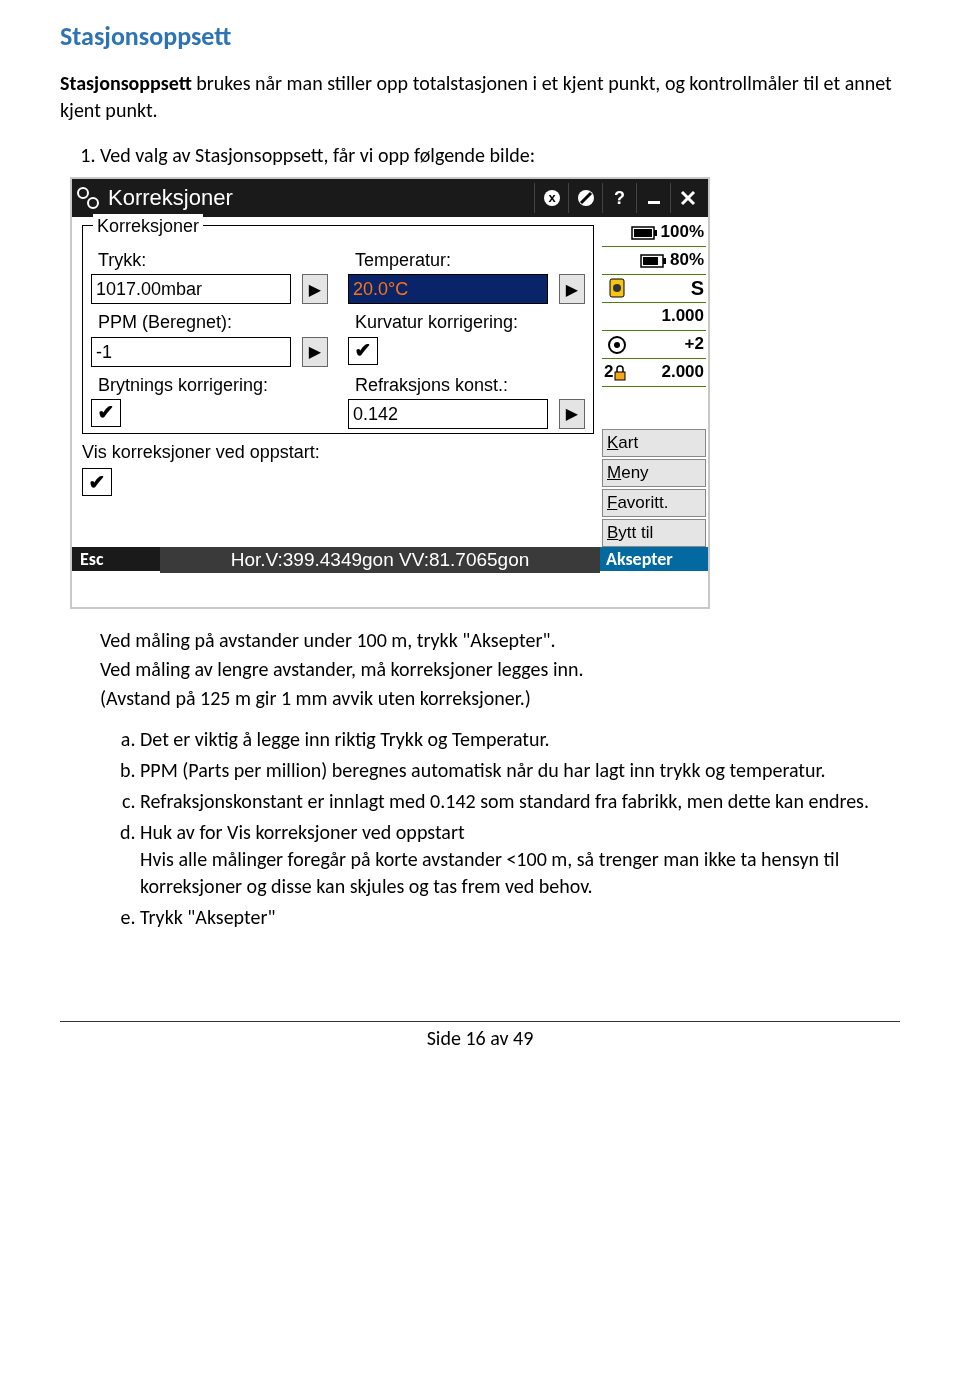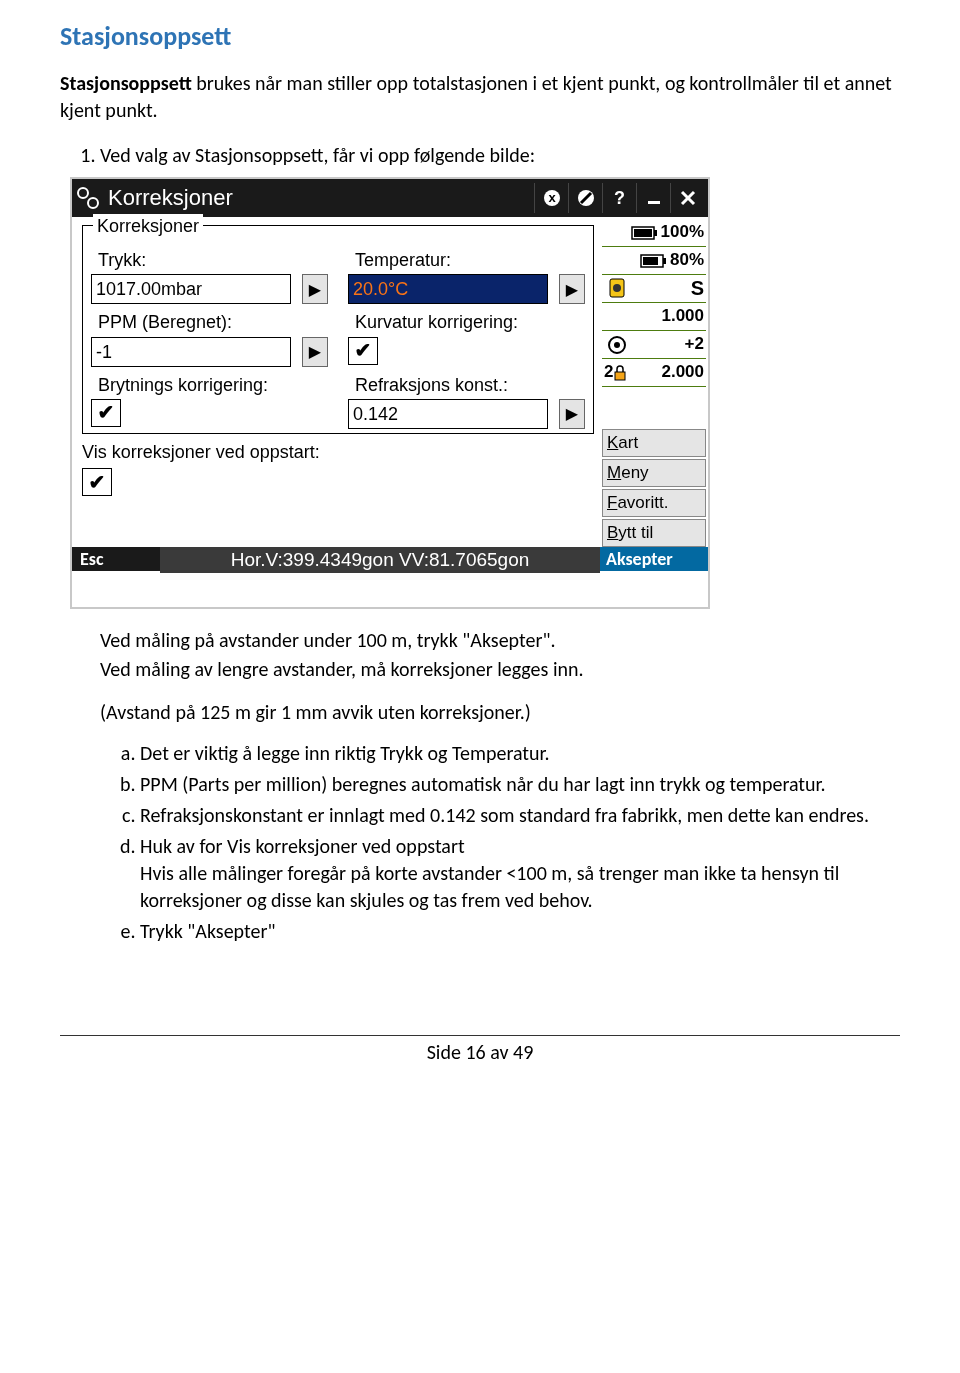--- a/index.html
+++ b/index.html
@@ -403,21 +403,21 @@
 
         <div class="ss-bot">
           <div class="ss-esc">Esc</div>
           <div class="ss-coords">Hor.V:399.4349gon  VV:81.7065gon</div>
           <div class="ss-aks">Aksepter</div>
         </div>
       </div>
     </div>
 
     <div class="para" style="margin-bottom:2px;">Ved måling på avstander under 100 m, trykk "Aksepter".</div>
-    <div class="para" style="margin-top:2px;margin-bottom:16px;">Ved måling av lengre avstander, må korreksjoner legges inn.</div>
+    <div class="para" style="margin-top:2px;margin-bottom:2px;">Ved måling av lengre avstander, må korreksjoner legges inn.</div>
     <div class="para" style="margin-top:2px;">(Avstand på 125 m gir 1 mm avvik uten korreksjoner.)</div>
 
     <ol class="sub-list">
       <li>Det er viktig å legge inn riktig Trykk og Temperatur.</li>
       <li>PPM (Parts per million) beregnes automatisk når du har lagt inn trykk og temperatur.</li>
       <li>Refraksjonskonstant er innlagt med 0.142 som standard fra fabrikk, men dette kan endres.</li>
       <li style="white-space:pre-line;">Huk av for Vis korreksjoner ved oppstart
 Hvis alle målinger foregår på korte avstander &lt;100 m, så trenger man ikke ta hensyn til korreksjoner og disse kan skjules og tas frem ved behov.</li>
       <li>Trykk "Aksepter"</li>
     </ol>

